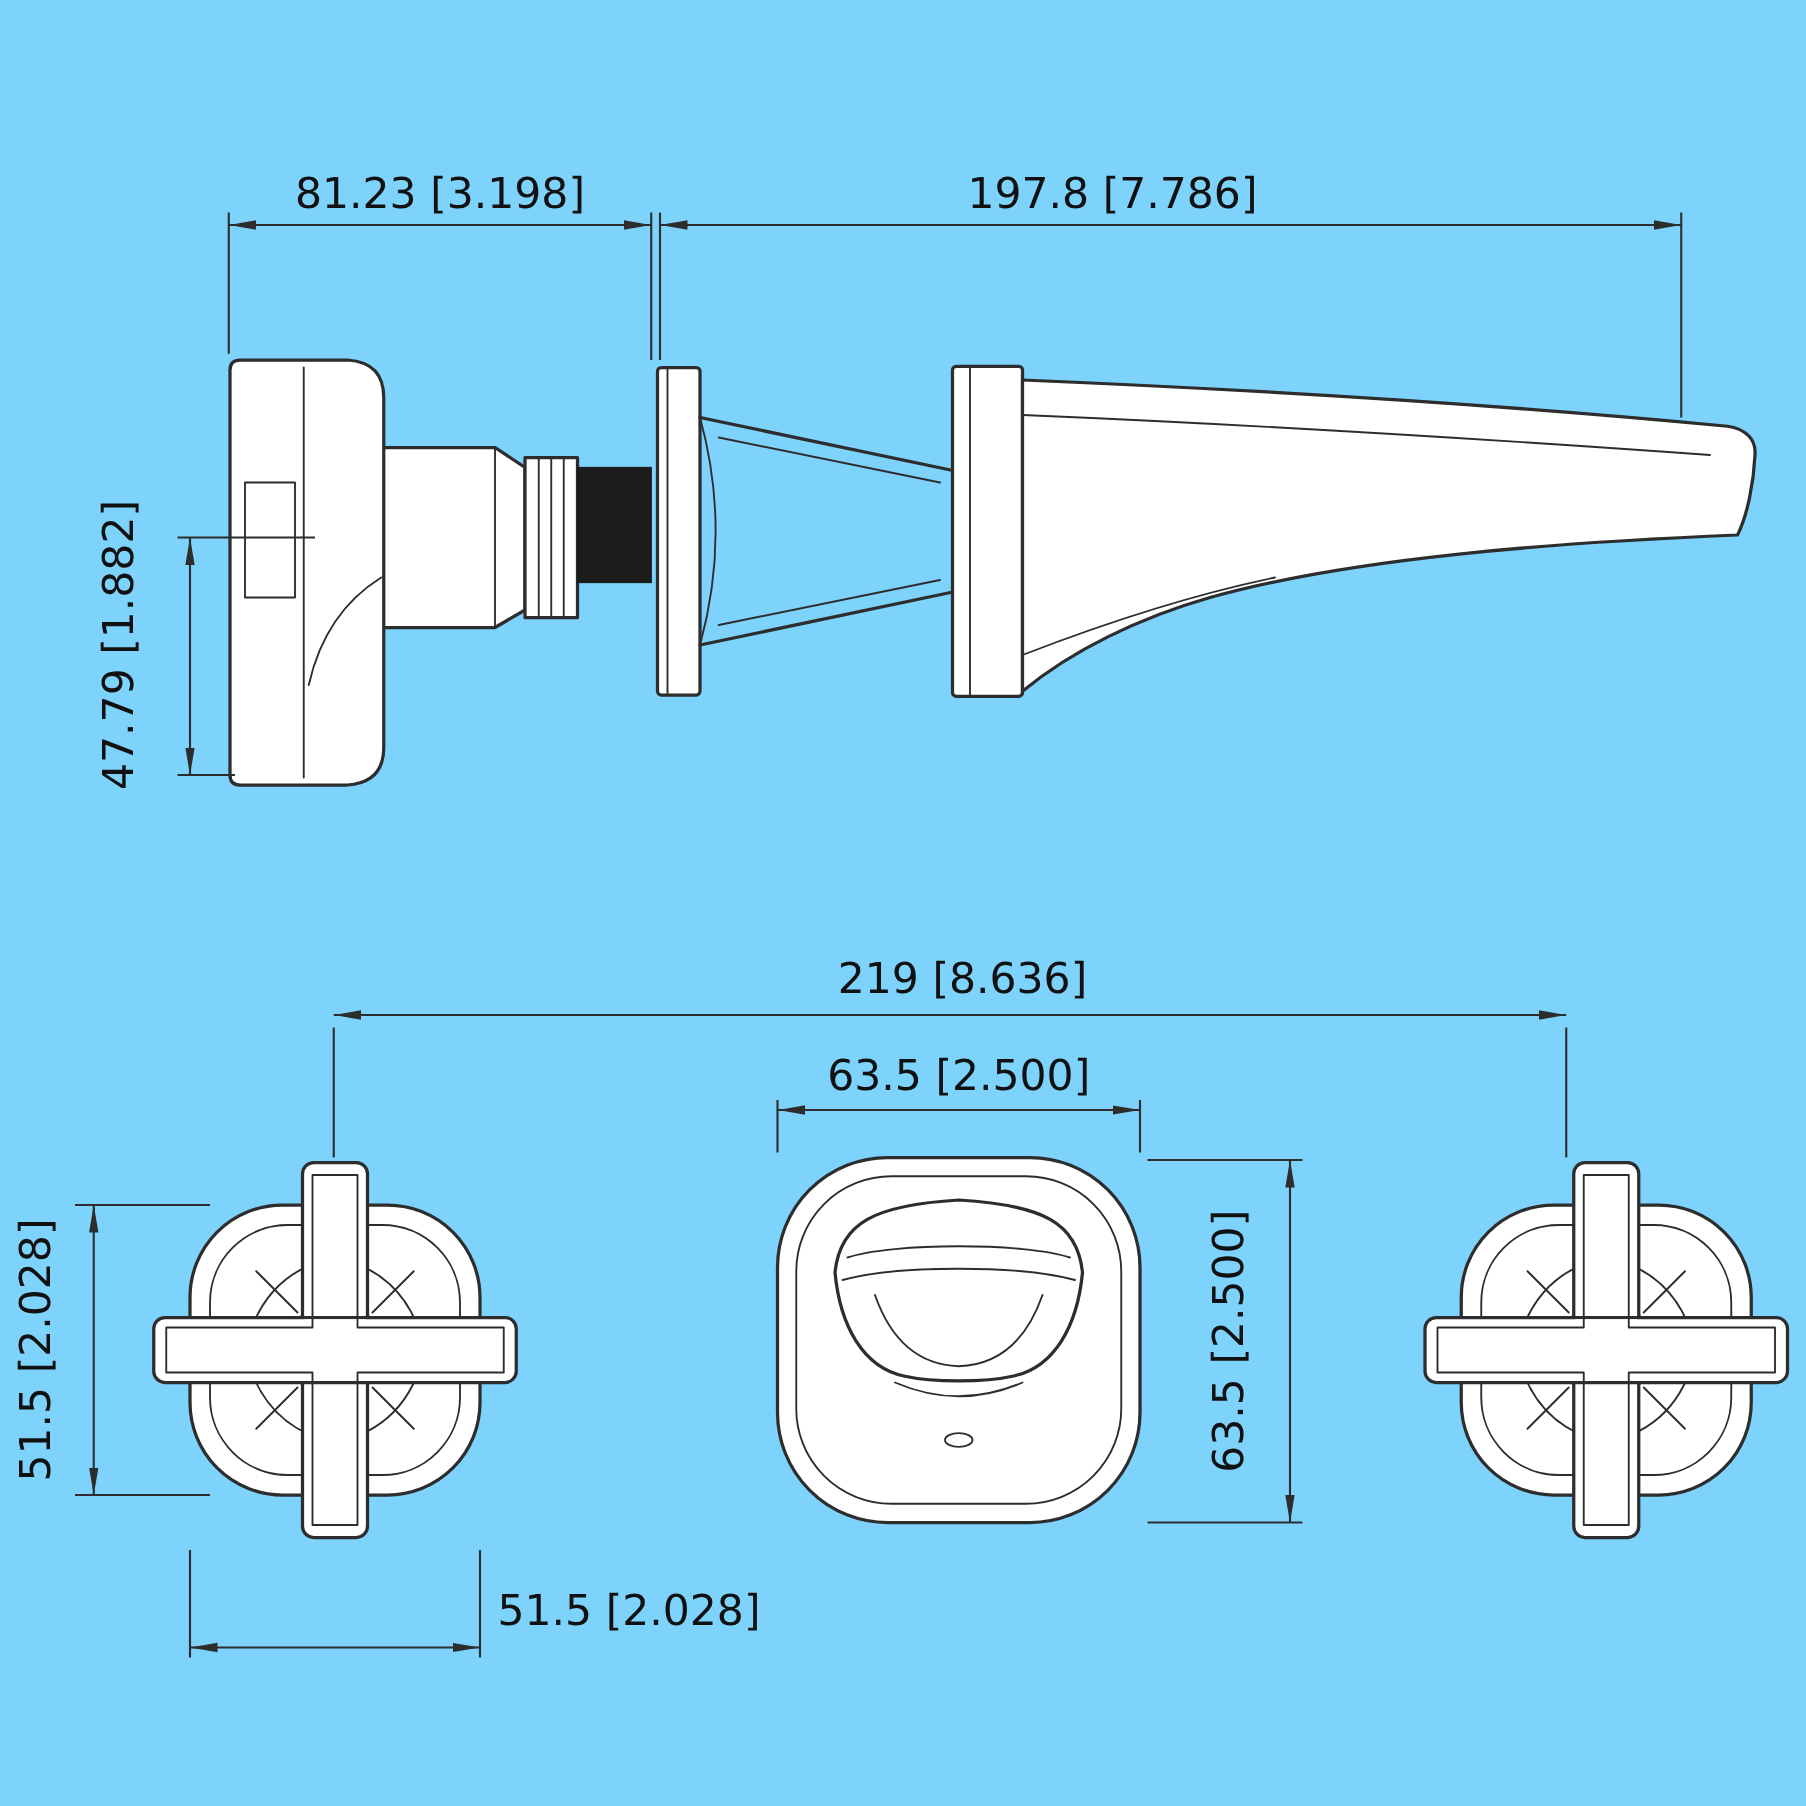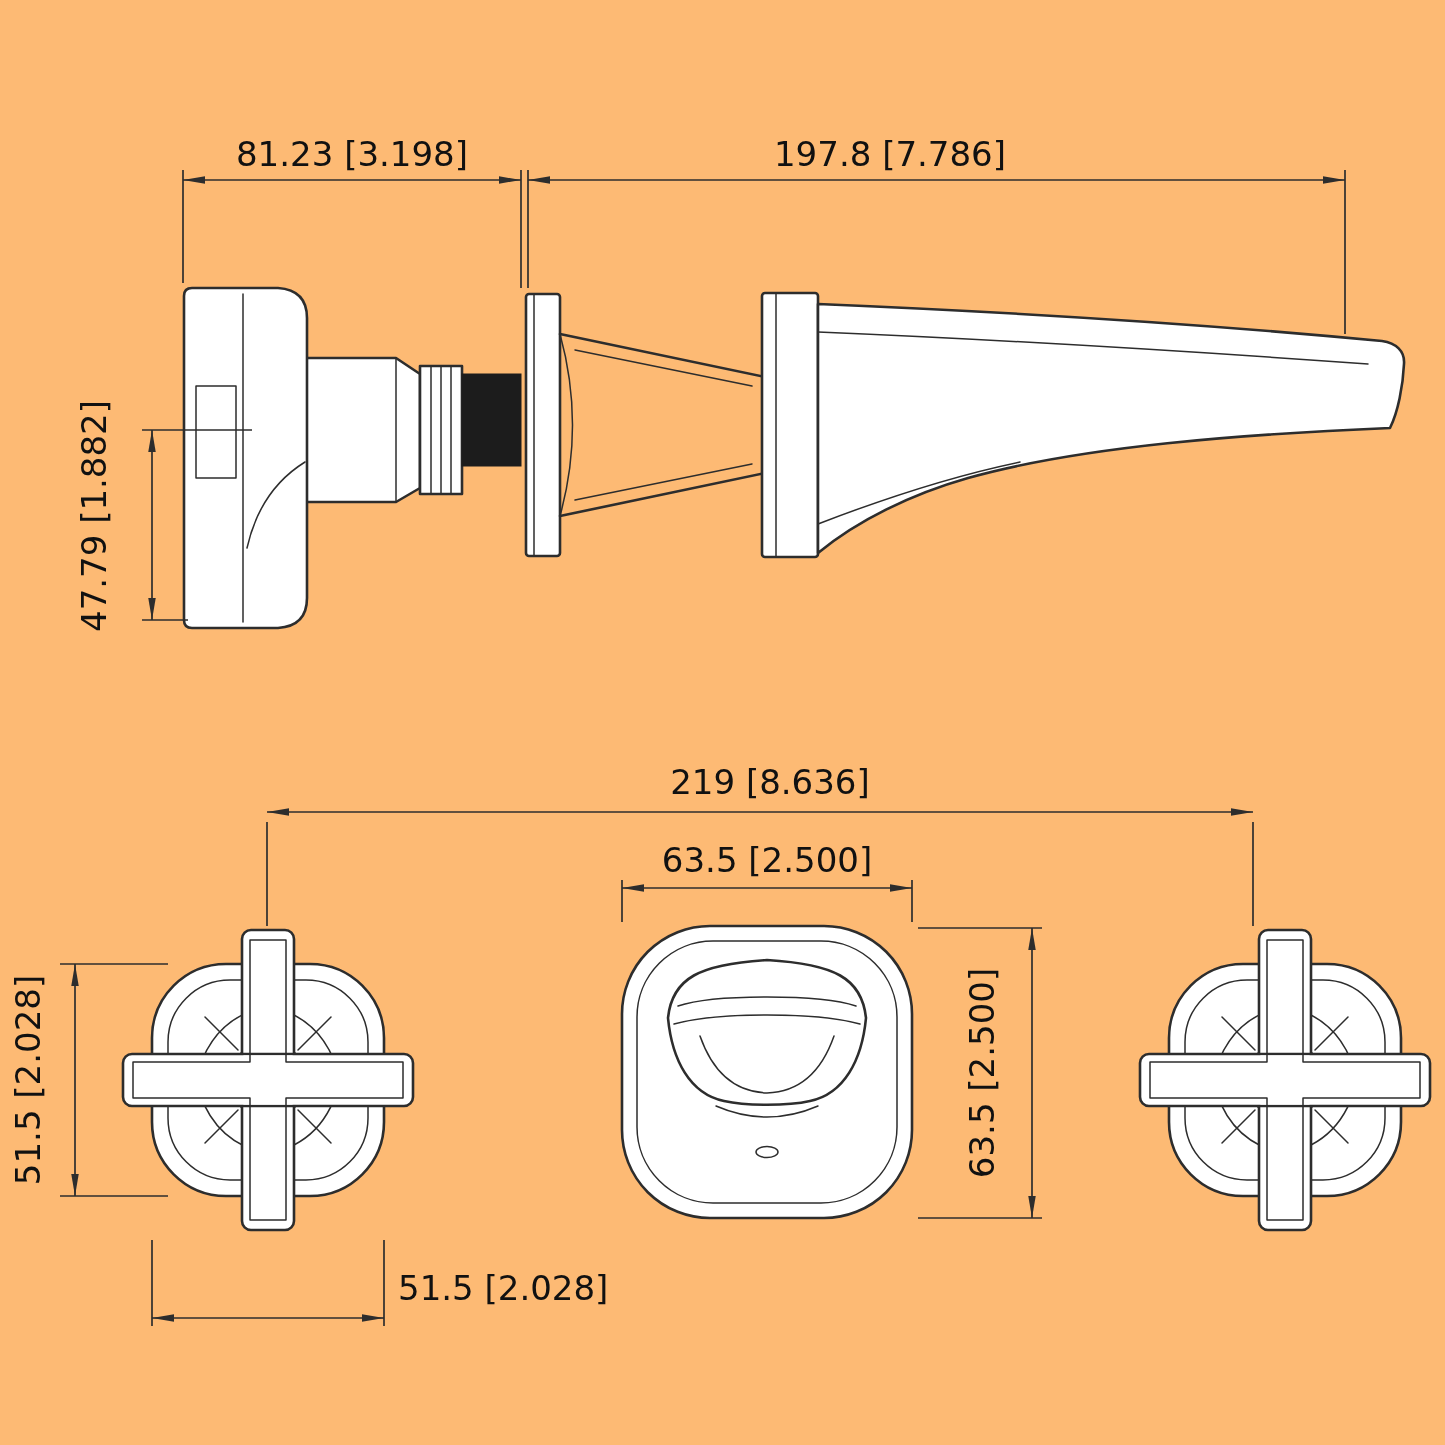--- a/index.html
+++ b/index.html
@@ -1,16 +1,16 @@
 <!DOCTYPE html>
 <html><head>
 <meta charset="utf-8">
 <style>
   html,body{margin:0;padding:0;background:#ffffff;}
-  .canvas{width:1445px;height:1445px;background:#fdba74;position:relative;overflow:hidden;}
+  .canvas{width:1445px;height:1445px;background:#7dd3fc;position:relative;overflow:hidden;}
   svg{display:block;}
   .obj{stroke:#2d2d2d;stroke-width:2.6;fill:none;stroke-linecap:round;stroke-linejoin:round;}
   .objf{stroke:#2d2d2d;stroke-width:2.6;fill:#ffffff;stroke-linecap:round;stroke-linejoin:round;}
   .thin{stroke:#2d2d2d;stroke-width:1.5;fill:none;stroke-linecap:round;stroke-linejoin:round;}
   .dark{fill:#1c1c1c;stroke:#1c1c1c;stroke-width:1;}
   .eraser{fill:#ffffff;stroke:none;}
   .dim{stroke:#2d2d2d;stroke-width:1.7;fill:none;}
   .dimtext{font-family:"DejaVu Sans","Liberation Sans",sans-serif;font-size:34px;fill:#111111;stroke:none;}
 </style>
 </head>

